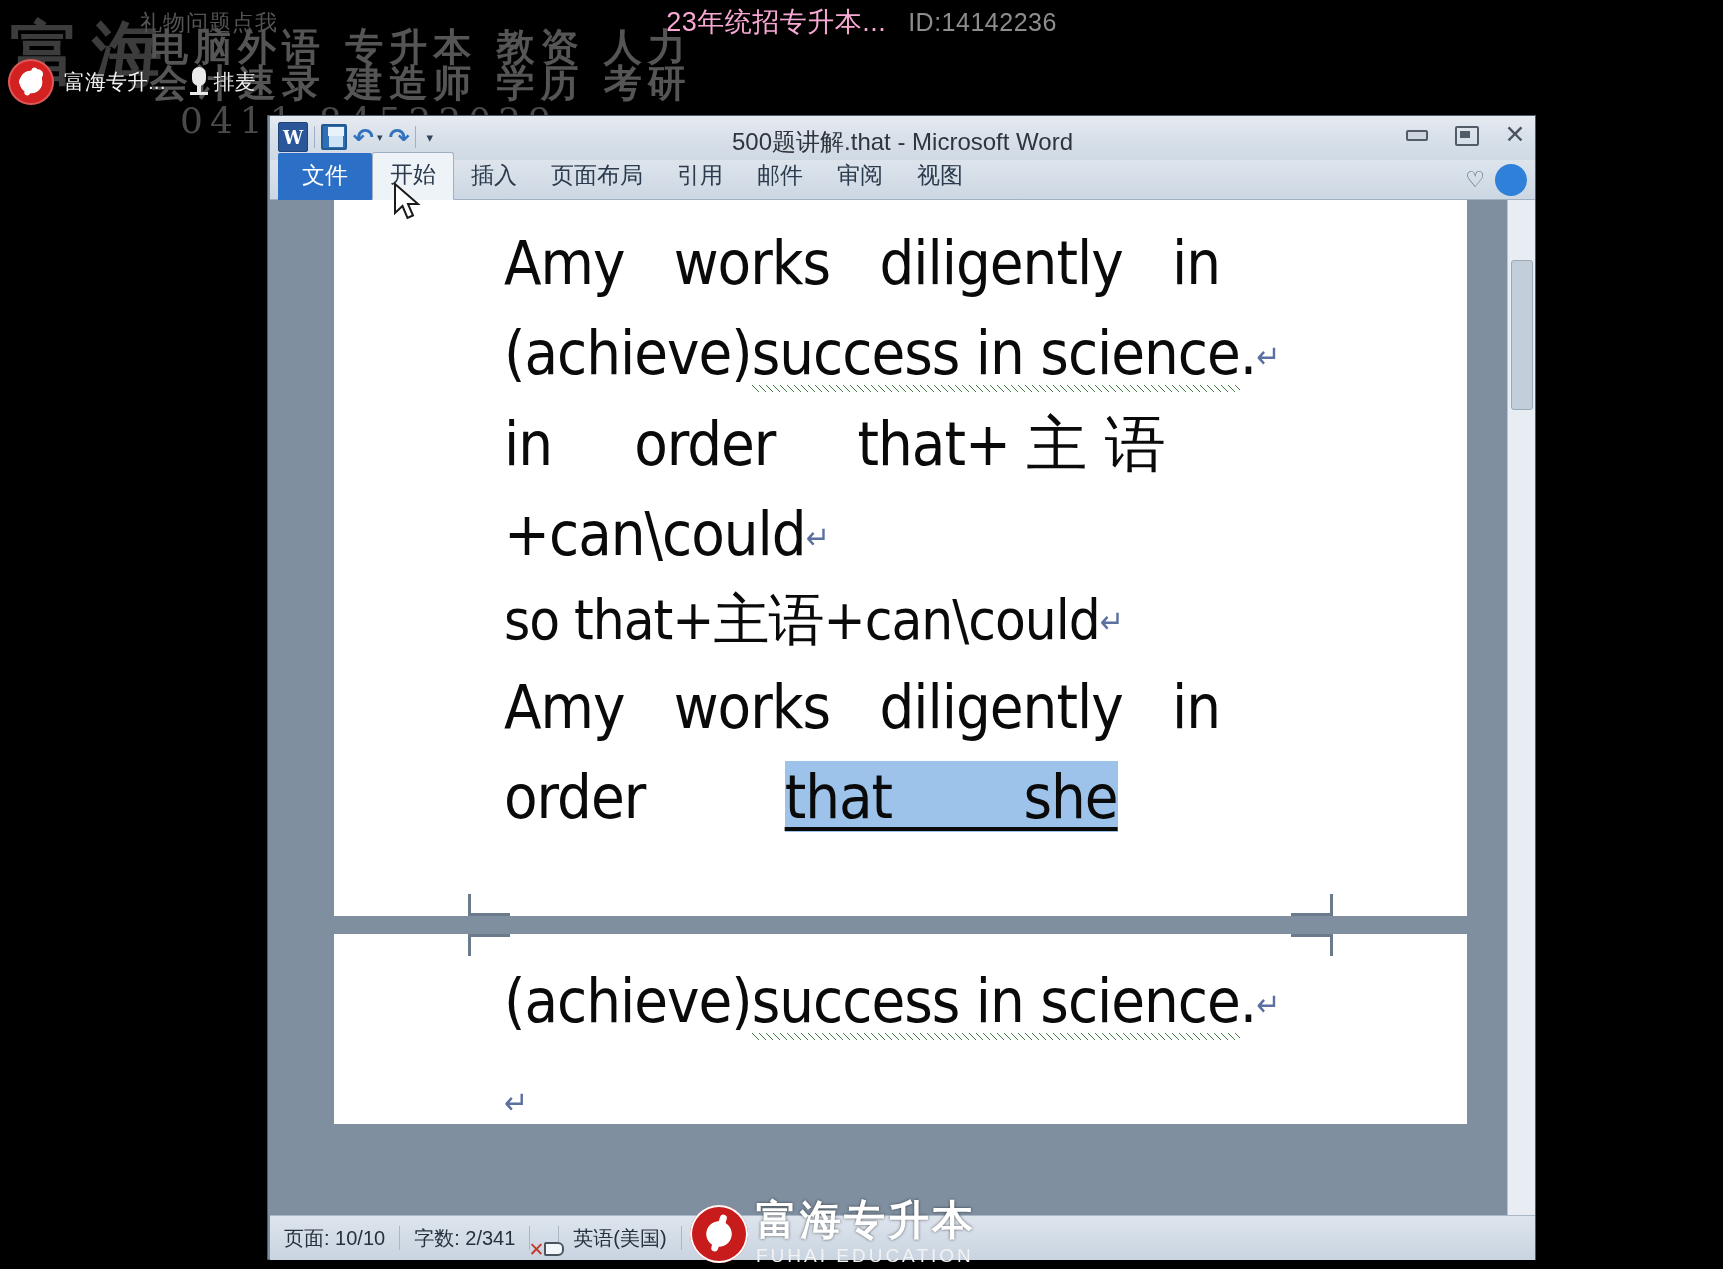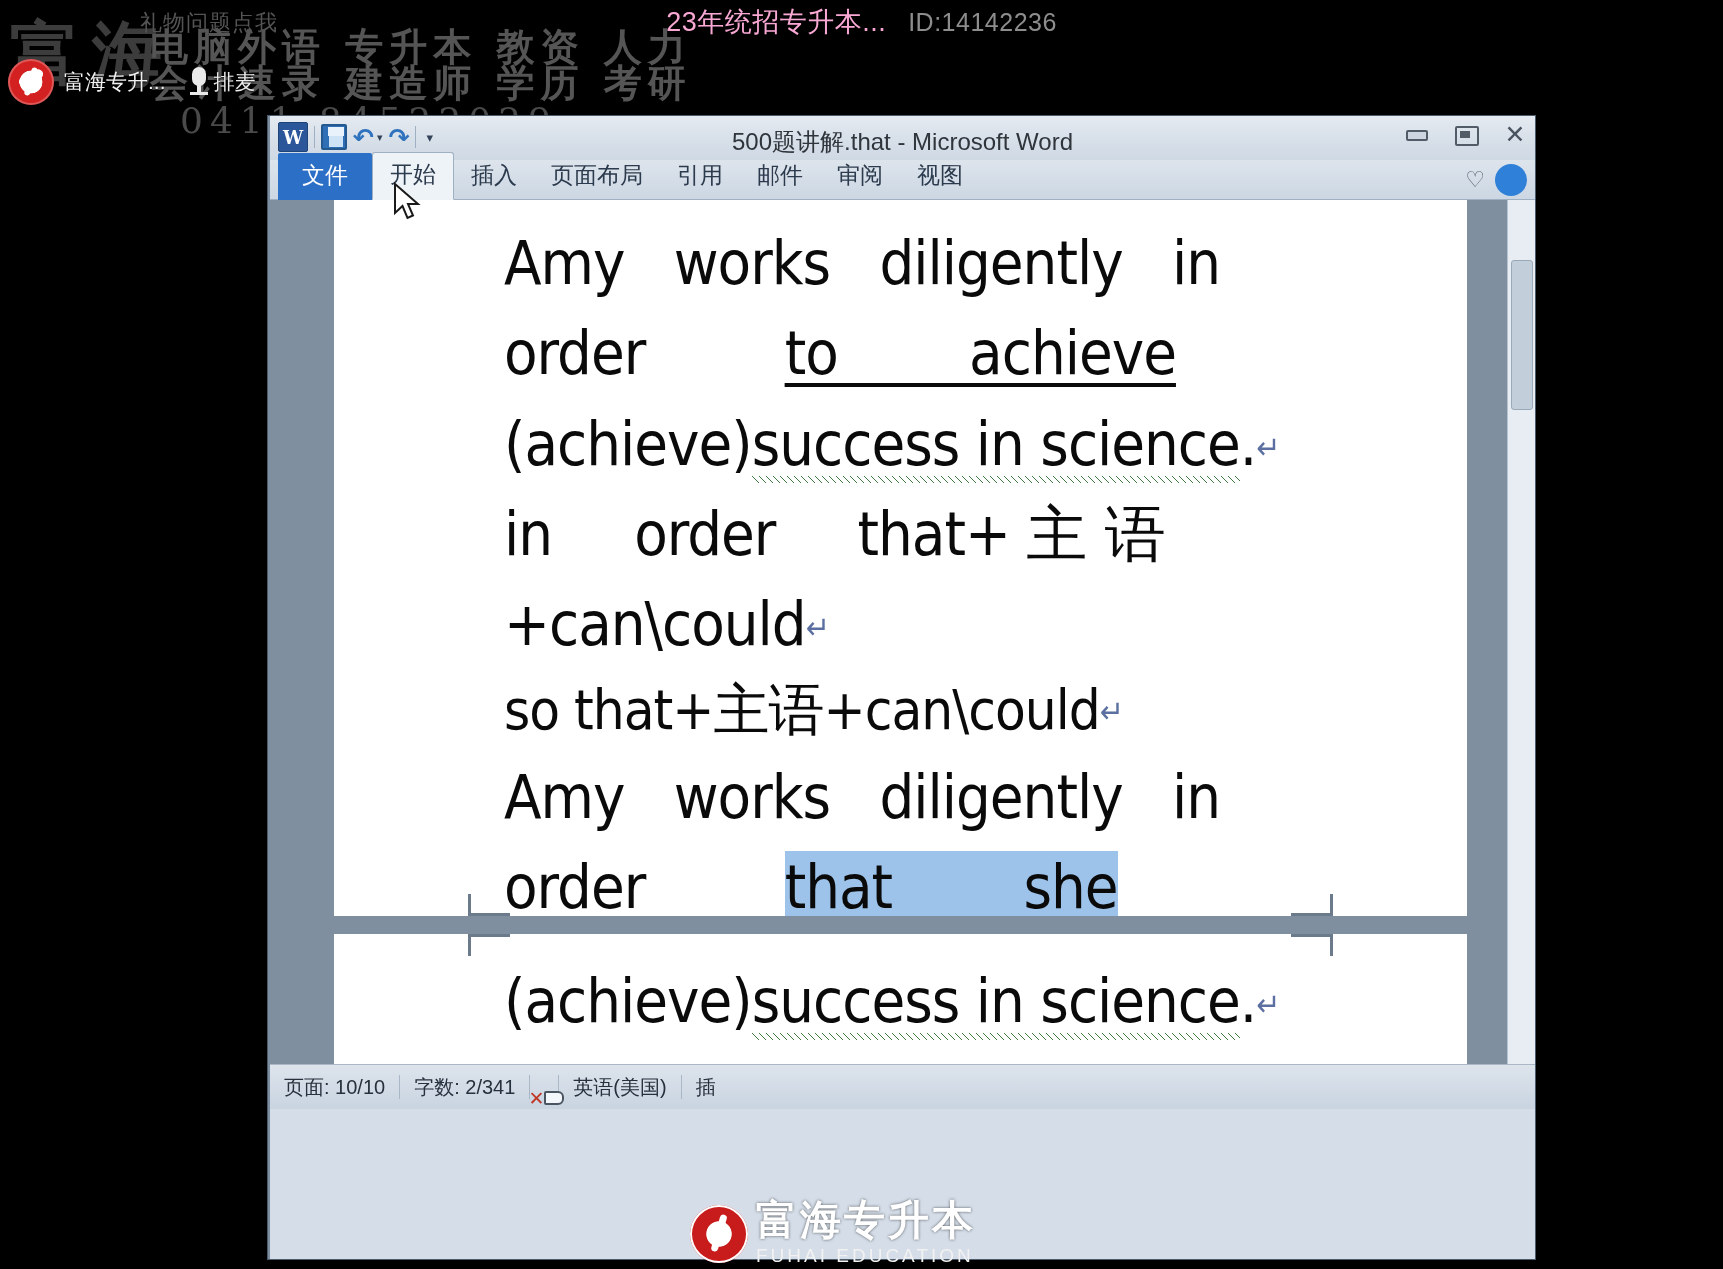--- a/index.html
+++ b/index.html
@@ -86,21 +86,21 @@
   .tabs { position:absolute; left:8px; top:0; display:flex; align-items:flex-end; height:40px; }
   .tab { padding:6px 17px 9px 17px; font-size:23px; color:#2b3a4c; cursor:default; }
   .tab.file { background:#2b6fc6; color:#fff; border-radius:2px 2px 0 0; padding:7px 24px 9px 24px;}
   .tab.active { background:#eef3f8; border:1px solid #9fb0c2; border-bottom:1px solid #eef3f8;
                 border-radius:3px 3px 0 0; }
   .ribbon-right { position:absolute; right:8px; top:4px; display:flex; align-items:center; gap:10px;}
   .chev { color:#54606e; font-size:22px; }
   .helpdot { width:32px; height:32px; border-radius:50%; background:#2f80d8; }
 
   
-  .docarea { position:relative; height:864px; background:#7f8fa0; overflow:hidden; }
+  .docarea { position:relative; height:1015px; background:#7f8fa0; overflow:hidden; }
   .page { position:absolute; left:64px; top:0; width:1133px; background:#fff; }
   .page-top { height:716px; position:relative; }
   .page-gap { height:18px; background:#7f8fa0; position:relative; }
   .page-bot { height:190px; position:relative; background:#fff;}
   .docline { font-size:61px; color:#0a0a0a; line-height:1.48;
              font-family:"DejaVu Sans Condensed","Liberation Sans Narrow","Liberation Sans",sans-serif;
              white-space:pre; padding-left:170px; letter-spacing:-1px; }
   .u { text-decoration: underline; text-underline-offset: 9px; text-decoration-thickness: 4px; }
   .sq { background-image: linear-gradient(45deg, transparent 44%, #3f7a3f 44%, #3f7a3f 56%, transparent 56%);
         background-size: 7px 7px; background-repeat: repeat-x; background-position: 0 bottom;
@@ -221,21 +221,20 @@
         <div class="helpdot"></div>
       </div>
     </div>
 
     <div class="docarea">
       <div class="page">
 
         <div class="page-top">
           <div class="docline" style="padding-top:18px">Amy   works   diligently   in</div>
 
-          <div class="docline">order<span style="letter-spacing:0">        </span><span class="u">to        achieve</span></div>
 
           <div class="docline">(achieve)<span class="sq">success in science</span>.<span class="pmark">↵</span></div>
 
           <div class="docline">in     order     that+ <span class="cn">主 语</span></div>
 
           <div class="docline">+can\could<span class="pmark">↵</span></div>
 
           <div class="docline" style="font-size:56px">so that+<span class="cn">主语</span>+can\could<span class="pmark">↵</span></div>
 
           <div class="docline">Amy   works   diligently   in</div>

